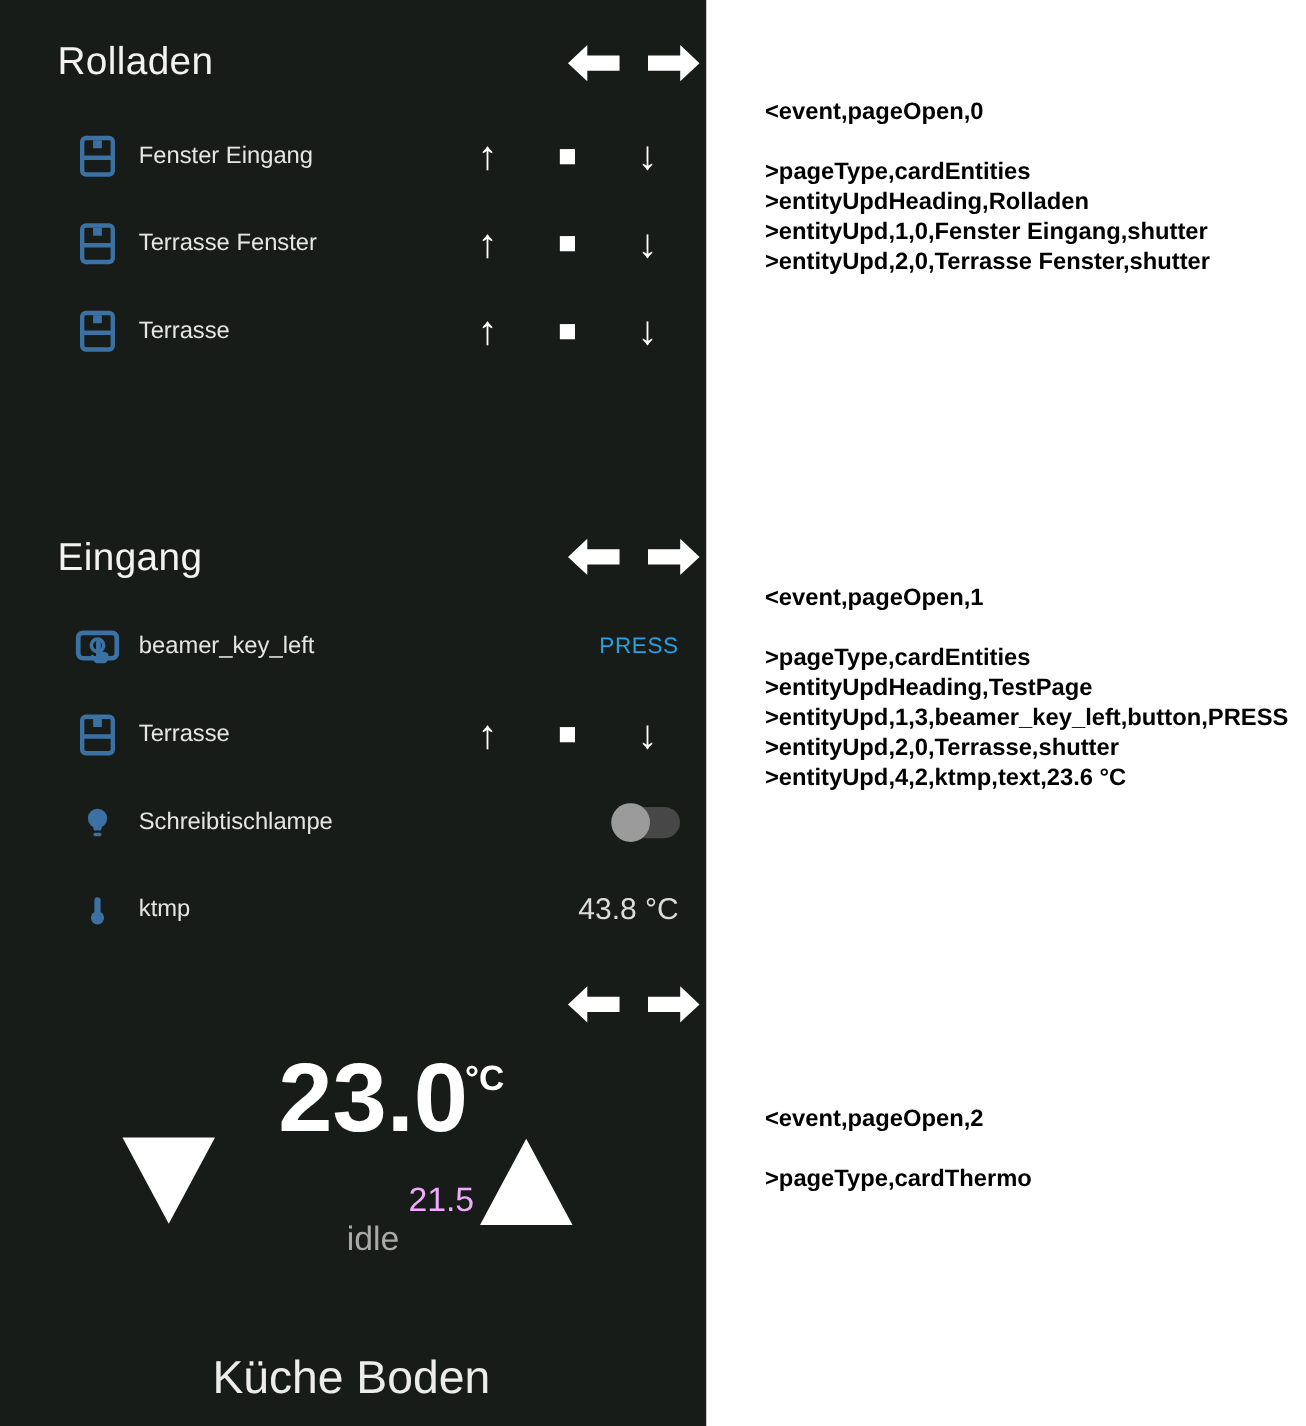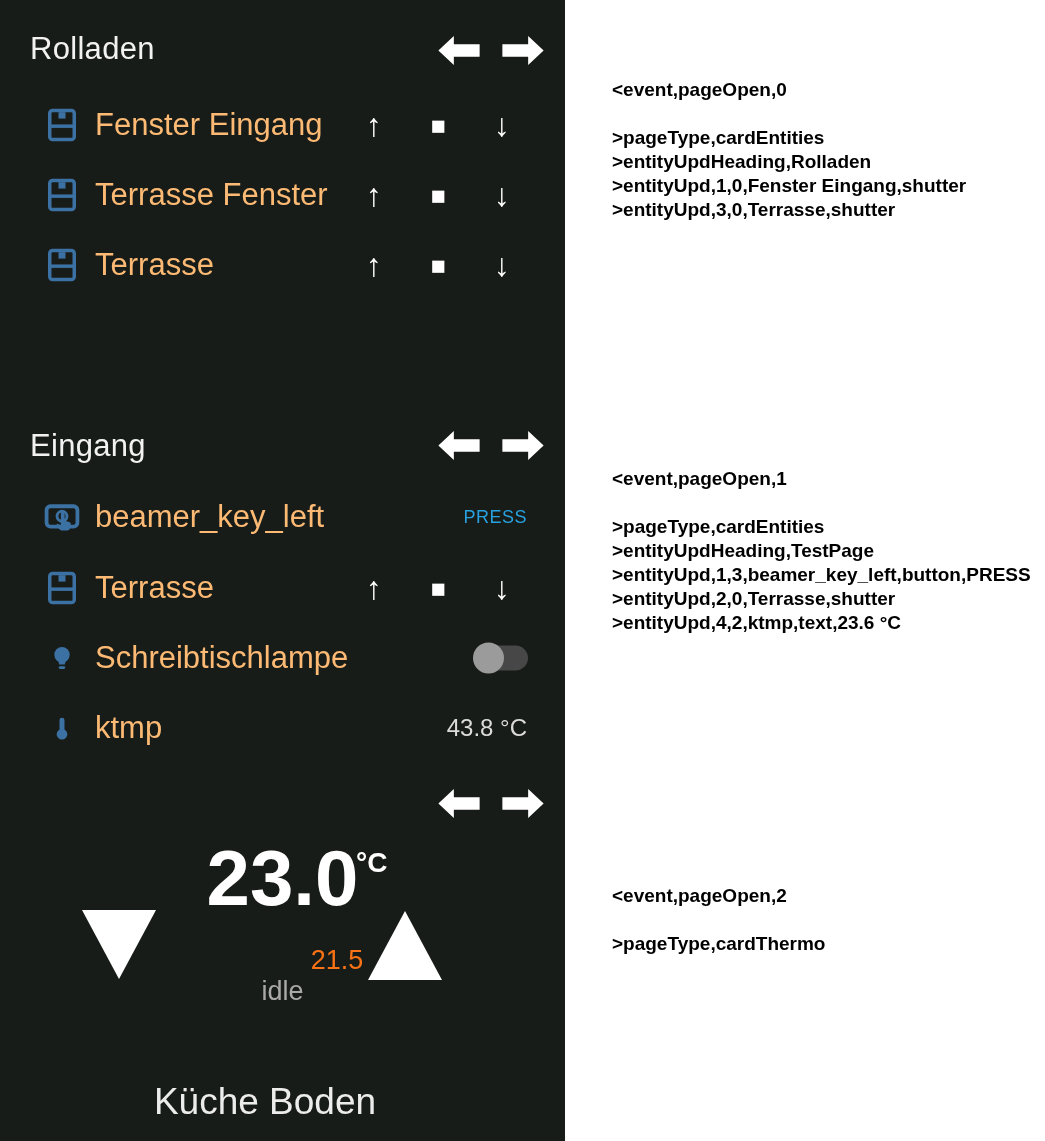--- a/index.html
+++ b/index.html
@@ -1,31 +1,31 @@
 <!DOCTYPE html>
 <html><head>
 <meta charset="utf-8">
 <style>
   * { margin:0; padding:0; box-sizing:border-box; }
   html,body { width:1045px; height:1141px; background:#ffffff; font-family:"Liberation Sans", sans-serif; }
   .stage { position:relative; width:1045px; height:1141px; background:#ffffff; overflow:hidden; }
 
   
   .panel { position:absolute; left:0; top:0; width:565px; height:1141px; background:#181c18; }
-  .card { position:absolute; left:0; width:565px;text-decoration:underline; }
+  .card { position:absolute; left:16px; width:565px;text-decoration:underline; }
   .card-title { position:absolute; left:30px; font-size:31px; font-weight:400; color:#f2f2f2; letter-spacing:0.3px; }
   .nav-btn { position:absolute; width:42px; height:33px; }
   .nav-left { left:438px; }
   .nav-right { left:502px; }
 
   .row { position:absolute; left:0; width:565px; height:44px; }
   .icon { position:absolute; left:44px; top:50%; transform:translateY(-50%);
           width:36px; height:42px; display:flex; align-items:center; justify-content:center; }
   .label { position:absolute; left:95px; top:50%; transform:translateY(-50%);
-           font-size:31px; color:#fdba74; white-space:nowrap; }
+           font-size:19px; color:#e5e5e5; white-space:nowrap; }
   .ctl { position:absolute; top:50%; transform:translateY(-50%); width:38px; text-align:center;
          color:#ffffff; cursor:default; }
   .ctl-up   { left:355px; font-size:32px; }
   .ctl-stop { left:419px; font-size:25px; }
   .ctl-down { left:483px; font-size:32px; }
   .press { position:absolute; right:38px; top:50%; transform:translateY(-50%);
            font-size:18px; color:#27a1e0; letter-spacing:0.5px; }
   .value { position:absolute; right:38px; top:50%; transform:translateY(-50%);
            font-size:24px; color:#dcdcdc; white-space:nowrap; }
 
@@ -34,21 +34,21 @@
   .knob { position:absolute; left:-3px; top:-3px; width:31px; height:31px;
           background:#9b9b9b; border-radius:50%; }
 
   
   .thermo-temp { position:absolute; left:0; width:565px; top:72px; text-align:center;
                  font-size:78px; line-height:82px; font-weight:700; color:#ffffff; }
   .thermo-unit { position:absolute; left:356px; top:82px; font-size:28px; font-weight:700; color:#ffffff; }
   .tri { position:absolute; width:0; height:0; }
   .tri-down { left:82px;  top:145px; border-left:37px solid transparent; border-right:37px solid transparent; border-top:69px solid #ffffff; }
   .tri-up   { left:368px; top:146px; border-left:37px solid transparent; border-right:37px solid transparent; border-bottom:69px solid #ffffff; }
-  .thermo-target { position:absolute; left:0; width:674px; top:180px; text-align:center; font-size:27px; color:#f97316; }
+  .thermo-target { position:absolute; left:0; width:674px; top:180px; text-align:center; font-size:27px; color:#f0abfc; }
   .thermo-state  { position:absolute; left:0; width:565px; top:211px; text-align:center; font-size:27px; color:#a9a9a9; }
   .thermo-name   { position:absolute; left:0; width:530px; top:316px; text-align:center; font-size:37px; color:#ececec; }
 
   
   .log-block { position:absolute; left:612px; font-weight:700; font-size:19px; color:#000000; white-space:nowrap; }
   .log-event { height:24px; line-height:24px; }
   .log-lines { margin-top:24px; }
   .log-lines div { height:24px; line-height:24px; }
 </style>
 </head>
@@ -203,21 +203,21 @@
       <div class="thermo-name">Küche Boden</div>
     </section>
   </div>
 
   <div class="log-block" style="top:78px">
     <div class="log-event">&lt;event,pageOpen,0</div>
     <div class="log-lines">
       <div>&gt;pageType,cardEntities</div>
       <div>&gt;entityUpdHeading,Rolladen</div>
       <div>&gt;entityUpd,1,0,Fenster Eingang,shutter</div>
-      <div>&gt;entityUpd,3,0,Terrasse,shutter</div>
+      <div>&gt;entityUpd,2,0,Terrasse Fenster,shutter</div>
     </div>
   </div>
 
   <div class="log-block" style="top:467px">
     <div class="log-event">&lt;event,pageOpen,1</div>
     <div class="log-lines">
       <div>&gt;pageType,cardEntities</div>
       <div>&gt;entityUpdHeading,TestPage</div>
       <div>&gt;entityUpd,1,3,beamer_key_left,button,PRESS</div>
       <div>&gt;entityUpd,2,0,Terrasse,shutter</div>

